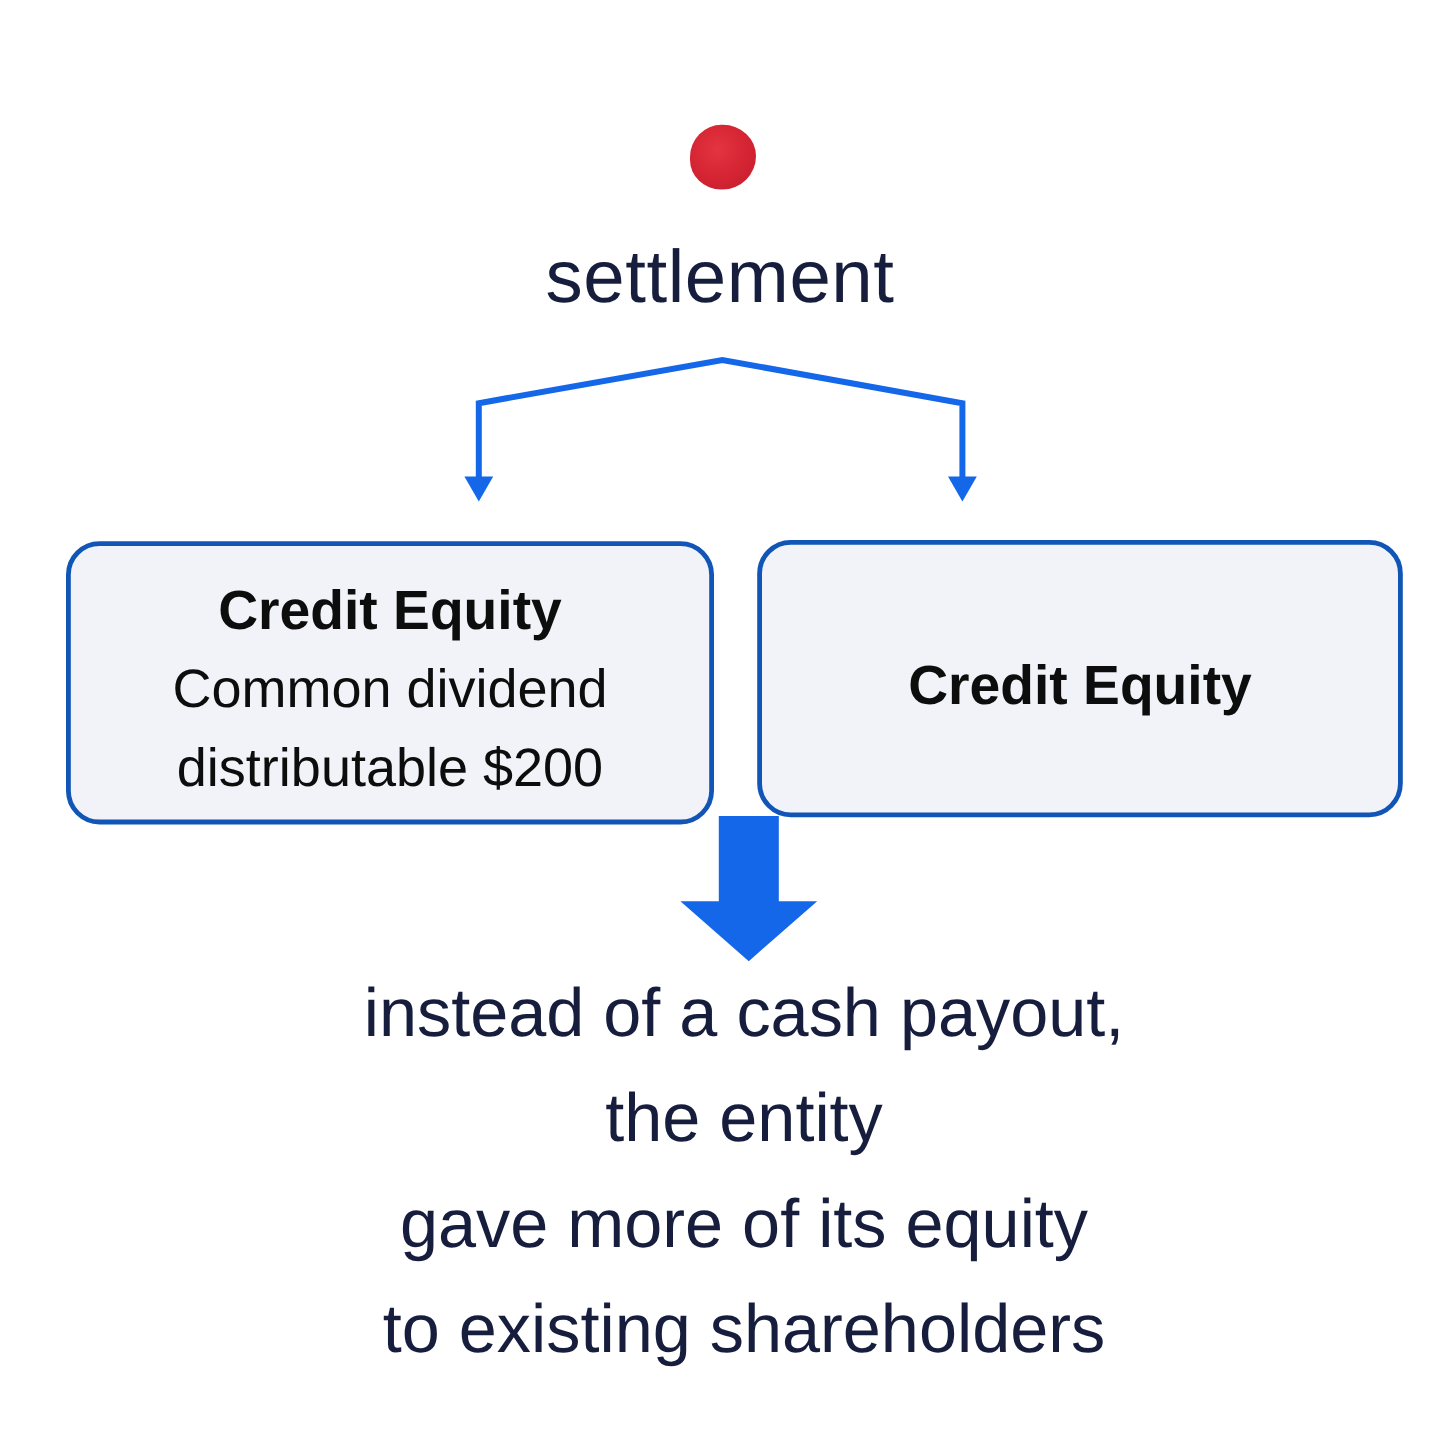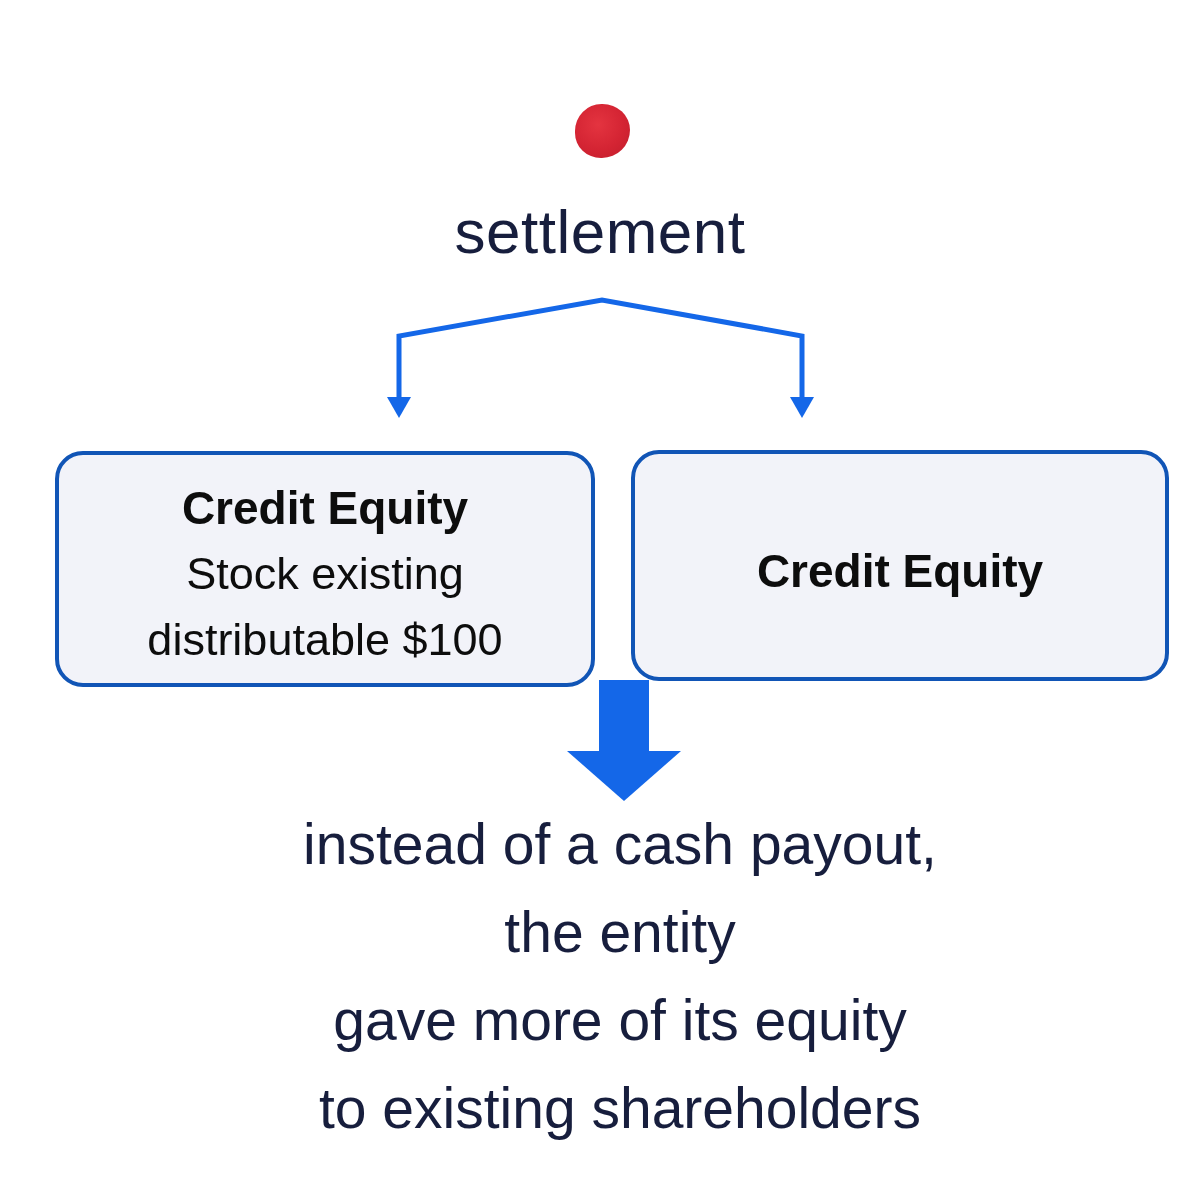--- a/index.html
+++ b/index.html
@@ -107,22 +107,22 @@
   <div class="title">settlement</div>
 
   <svg class="connector" viewBox="0 0 450 135" aria-hidden="true">
     <polyline points="19,110 19,46 222,10 422,46 422,110" fill="none" stroke="#1467e8" stroke-width="5"></polyline>
     <polygon points="7,107 31,107 19,128" fill="#1467e8"></polygon>
     <polygon points="410,107 434,107 422,128" fill="#1467e8"></polygon>
   </svg>
 
   <div class="box box-left">
     <div class="box-heading">Credit Equity</div>
-    <div class="box-line">Stock existing</div>
-    <div class="box-line">distributable $100</div>
+    <div class="box-line">Common dividend</div>
+    <div class="box-line">distributable $200</div>
   </div>
 
   <div class="box box-right">
     <div class="box-heading">Credit Equity</div>
   </div>
 
   <svg class="big-arrow" viewBox="0 0 130 125" aria-hidden="true">
     <rect x="39" y="0" width="50" height="73" fill="#1467e8"></rect>
     <polygon points="7,71 121,71 64,121" fill="#1467e8"></polygon>
   </svg>

